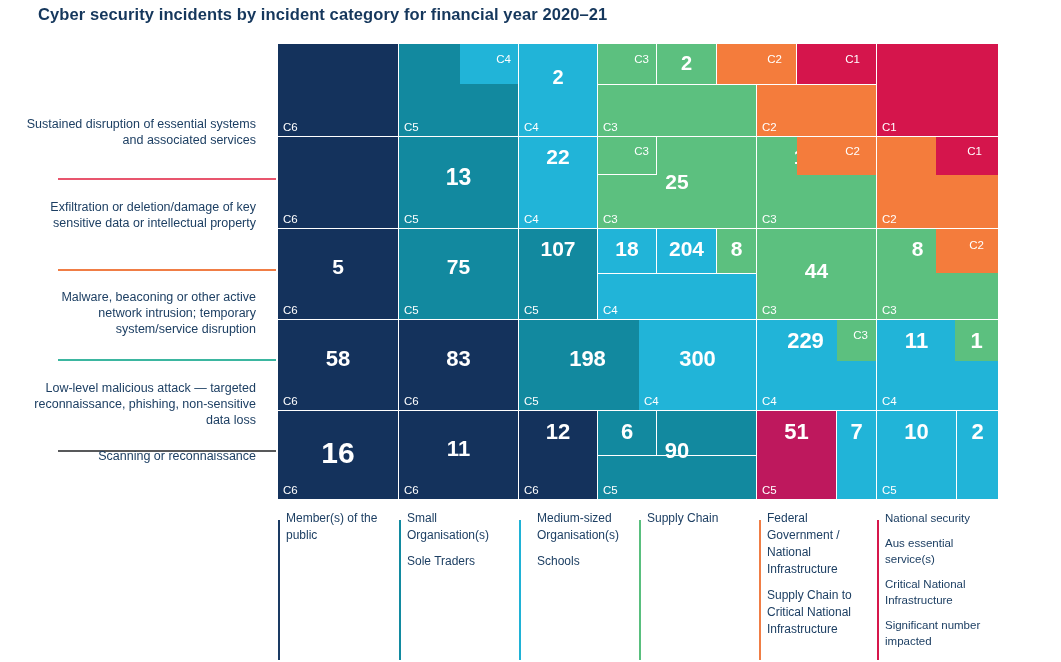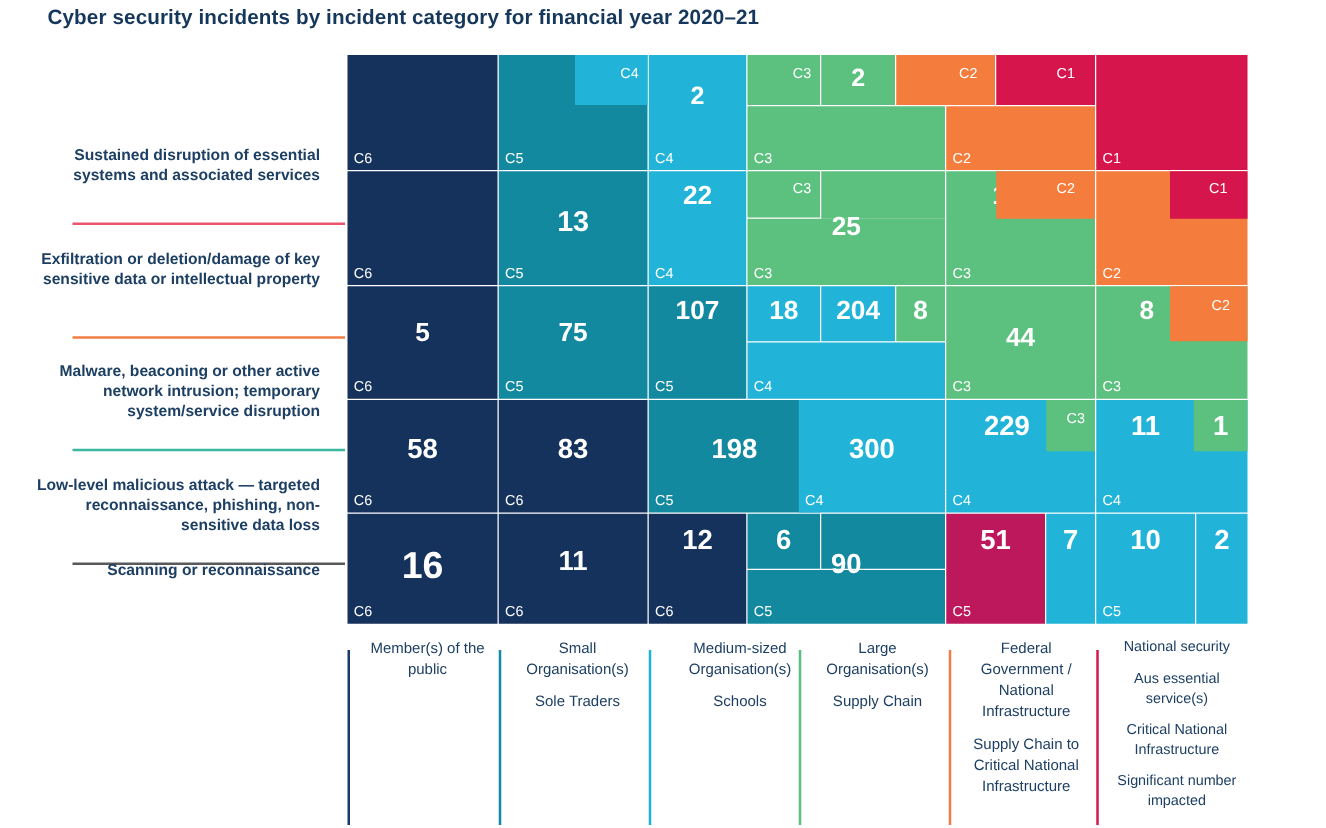--- a/index.html
+++ b/index.html
@@ -30,21 +30,21 @@
     width: 258px; height: 455px;
   }
   .rowlabel {
     position: absolute;
     left: 0; width: 238px;
     text-align: right;
     font-size: 12.5px;
     line-height: 16px;
     color: #1d3f63;
   }
-  .rowlabel .txt { display: block; padding-right: 2px; font-weight: bold; }
+  .rowlabel .txt { display: block; padding-right: 2px; }
   .rowrule {
     position: absolute;
     left: 38px; width: 218px;
     height: 2px;
   }
   
   #grid {
     position: absolute;
     left: 278px; top: 44px;
     width: 720px; height: 455px;
@@ -69,21 +69,21 @@
   .cell.dark .val, .cell.dark .code { color: #ffffff; }
   
   #catlabels {
     position: absolute;
     left: 278px; top: 510px;
     width: 720px; height: 150px;
   }
   .cat {
     position: absolute;
     top: 0;
-    text-align: center;
+    text-align: left;
     font-size: 12px;
     line-height: 17px;
     color: #1d3f63;
   }
   .cat .seg { display: block; margin-bottom: 9px; }
   .catrule {
     position: absolute;
     top: 10px;
     width: 2px;
     height: 140px;
@@ -313,21 +313,20 @@
     </div>
 
     <div class="catrule" style="left:241px;background:#1fb2d6;"></div>
     <div class="cat" style="left:259px;width:110px;">
       <span class="seg">Medium-sized Organisation(s)</span>
       <span class="seg">Schools</span>
     </div>
 
     <div class="catrule" style="left:361px;background:#59bf7e;"></div>
     <div class="cat" style="left:369px;width:110px;">
-      <span class="seg">Large Organisation(s)</span>
       <span class="seg">Supply Chain</span>
     </div>
 
     <div class="catrule" style="left:481px;background:#f07d45;"></div>
     <div class="cat" style="left:489px;width:108px;">
       <span class="seg">Federal Government / National Infrastructure</span>
       <span class="seg">Supply Chain to Critical National Infrastructure</span>
     </div>
 
     <div class="catrule" style="left:599px;background:#d6174b;"></div>

